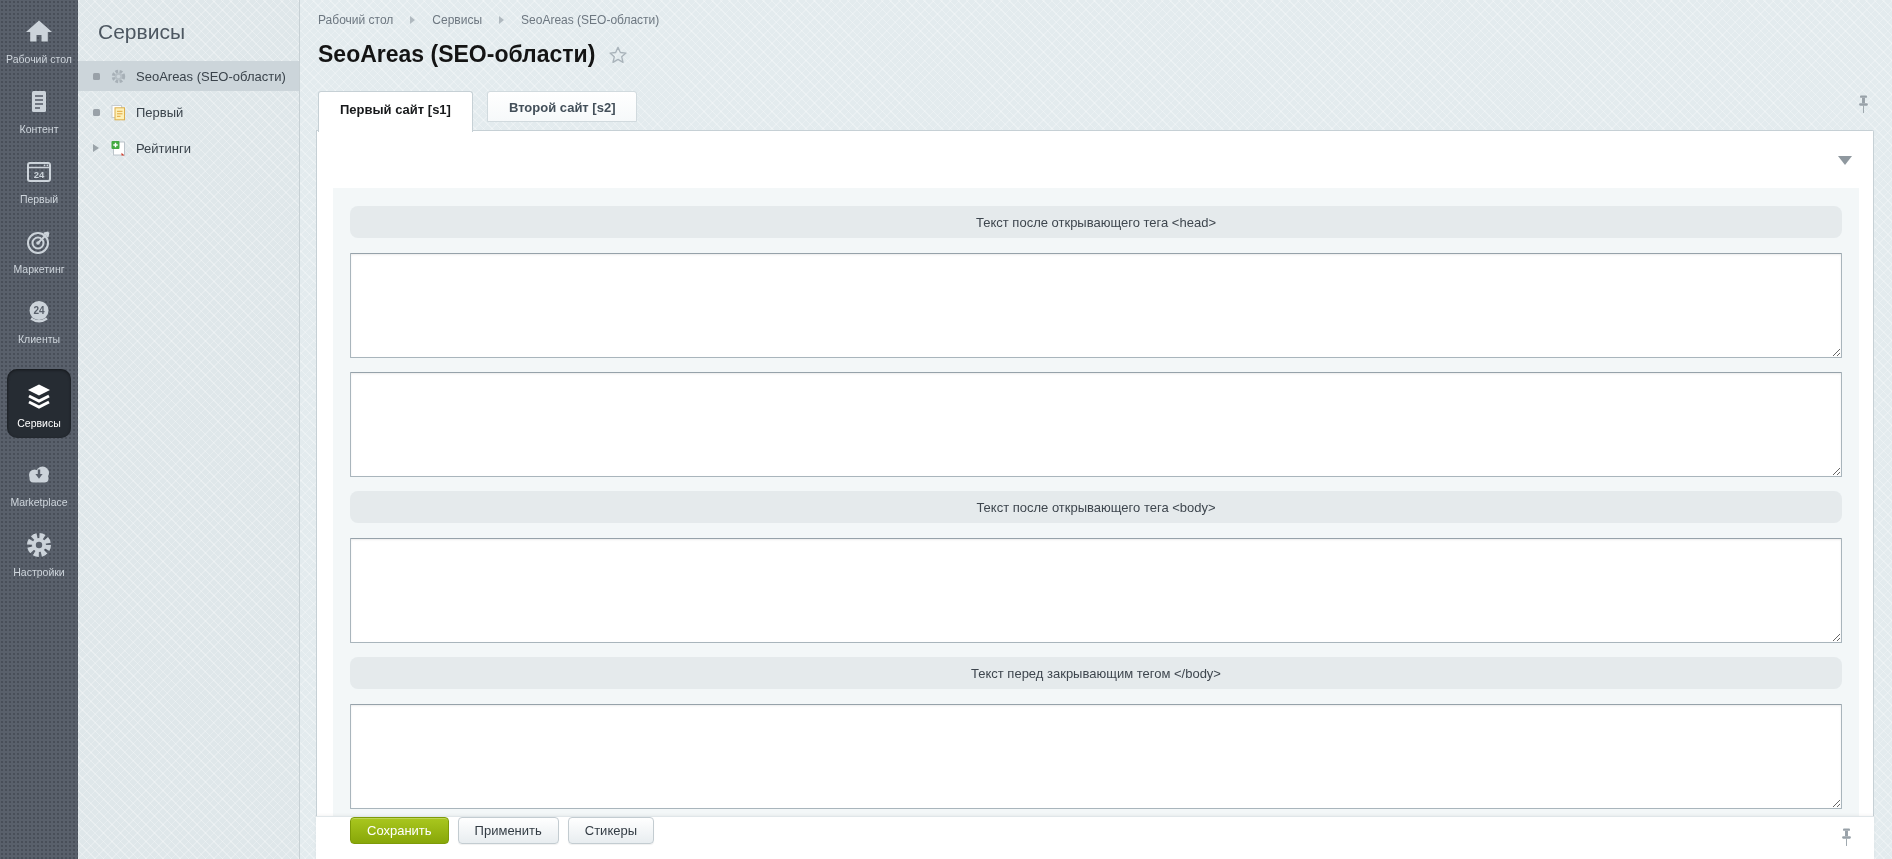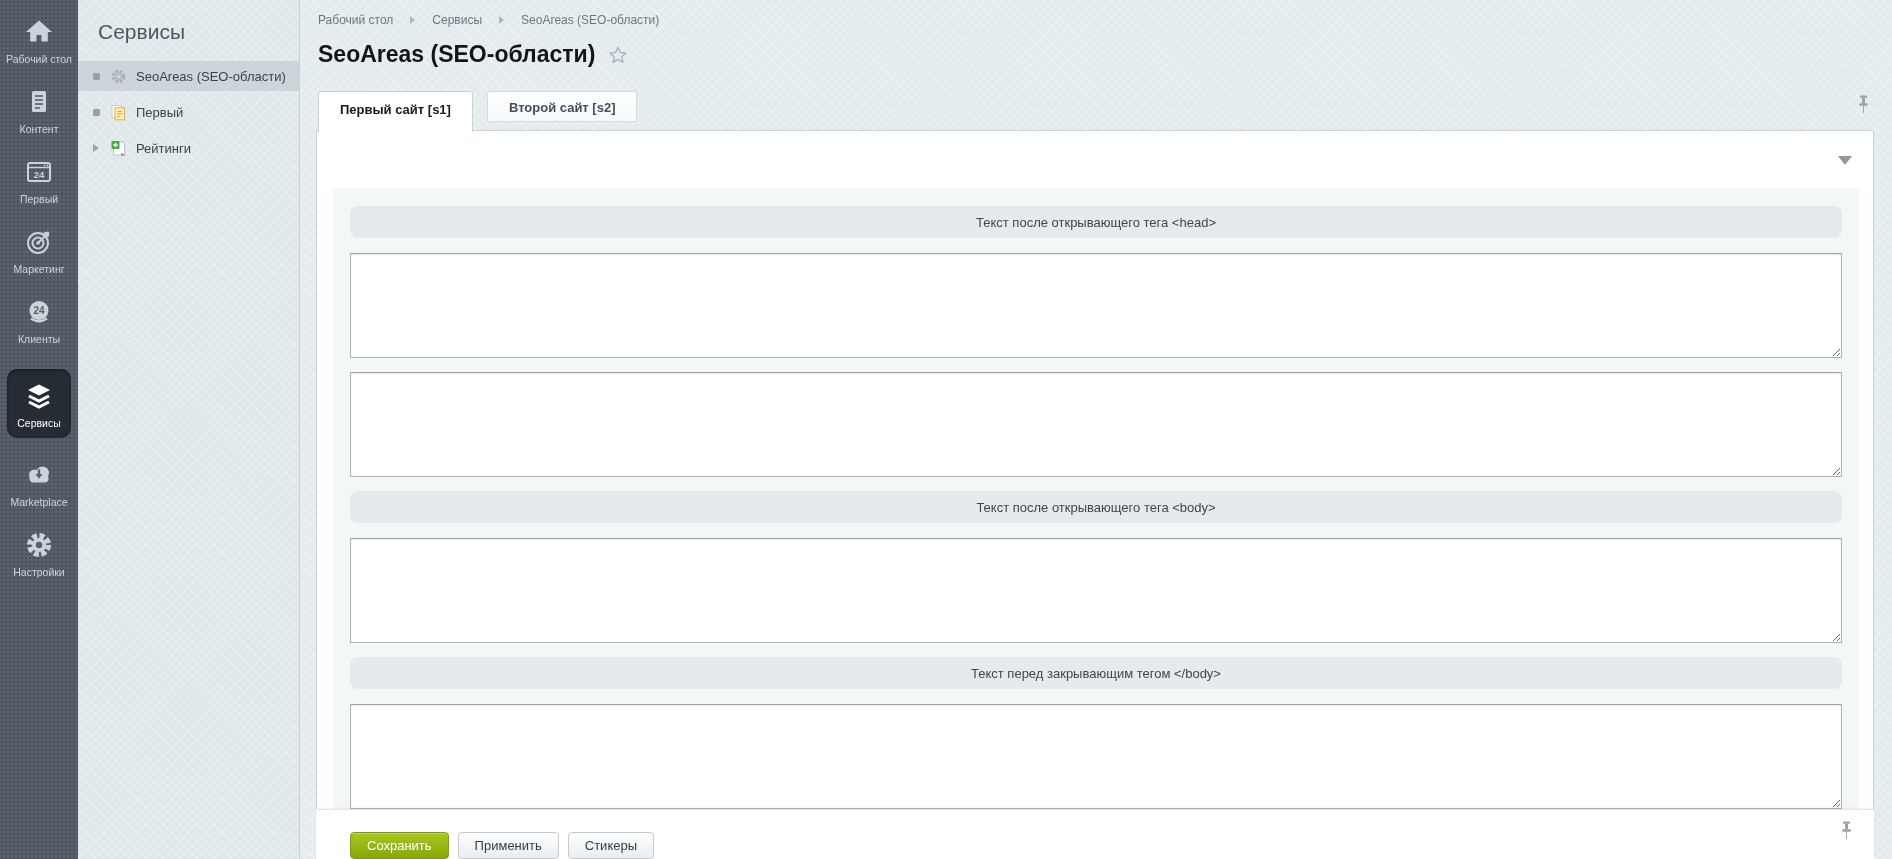--- a/index.html
+++ b/index.html
@@ -82,23 +82,23 @@
   .form { position:absolute; left:16px; right:14px; top:57px; bottom:0;
     background:#f3f7f8; padding:18px 17px 0; overflow:hidden; }
   .field-label { height:32px; background:#e5eaec; border-radius:8px;
     display:flex; align-items:center; justify-content:center;
     font-size:13px; color:#3e464e; margin-bottom:15px; }
   .field-input { display:block; width:100%; height:105px; margin-bottom:14px;
     background:#fff; border:1px solid #a9b5bc; border-top-color:#96a2aa;
     border-radius:1px; box-shadow:inset 0 1px 2px rgba(0,0,0,.08);
     resize:both; font-family:"Liberation Sans", sans-serif; font-size:13px; padding:4px 6px; color:#333; }
 
-  .footer { position:absolute; left:16px; right:18px; bottom:0; height:50px;
+  .footer { position:absolute; left:16px; right:18px; bottom:0; height:43px;
     background:#ffffff; border-top:1px solid #e0e6e9; box-shadow:0 -1px 3px rgba(0,0,0,.05);
-    display:flex; align-items:flex-end; padding-left:34px; gap:9px; z-index:6; }
+    display:flex; align-items:flex-start; padding-left:34px; gap:9px; z-index:6; }
   .btn { height:27px; padding:0 16px; font-size:13px; border-radius:4px; cursor:pointer;
     font-family:"Liberation Sans", sans-serif; }
   .btn-primary { background:linear-gradient(#a9c71e,#88a709); border:1px solid #7e9b08;
     color:#ffffff; box-shadow:inset 0 1px 0 rgba(255,255,255,.25); }
   .btn-default { background:linear-gradient(#ffffff,#e8edf0); border:1px solid #c3ccd1;
     color:#333c44; box-shadow:0 1px 1px rgba(0,0,0,.06); }
 
   .pin-top { position:absolute; right:22px; top:95px; cursor:pointer; z-index:5; }
   .pin-bottom { position:absolute; right:21px; top:11px; cursor:pointer; }
 </style>

